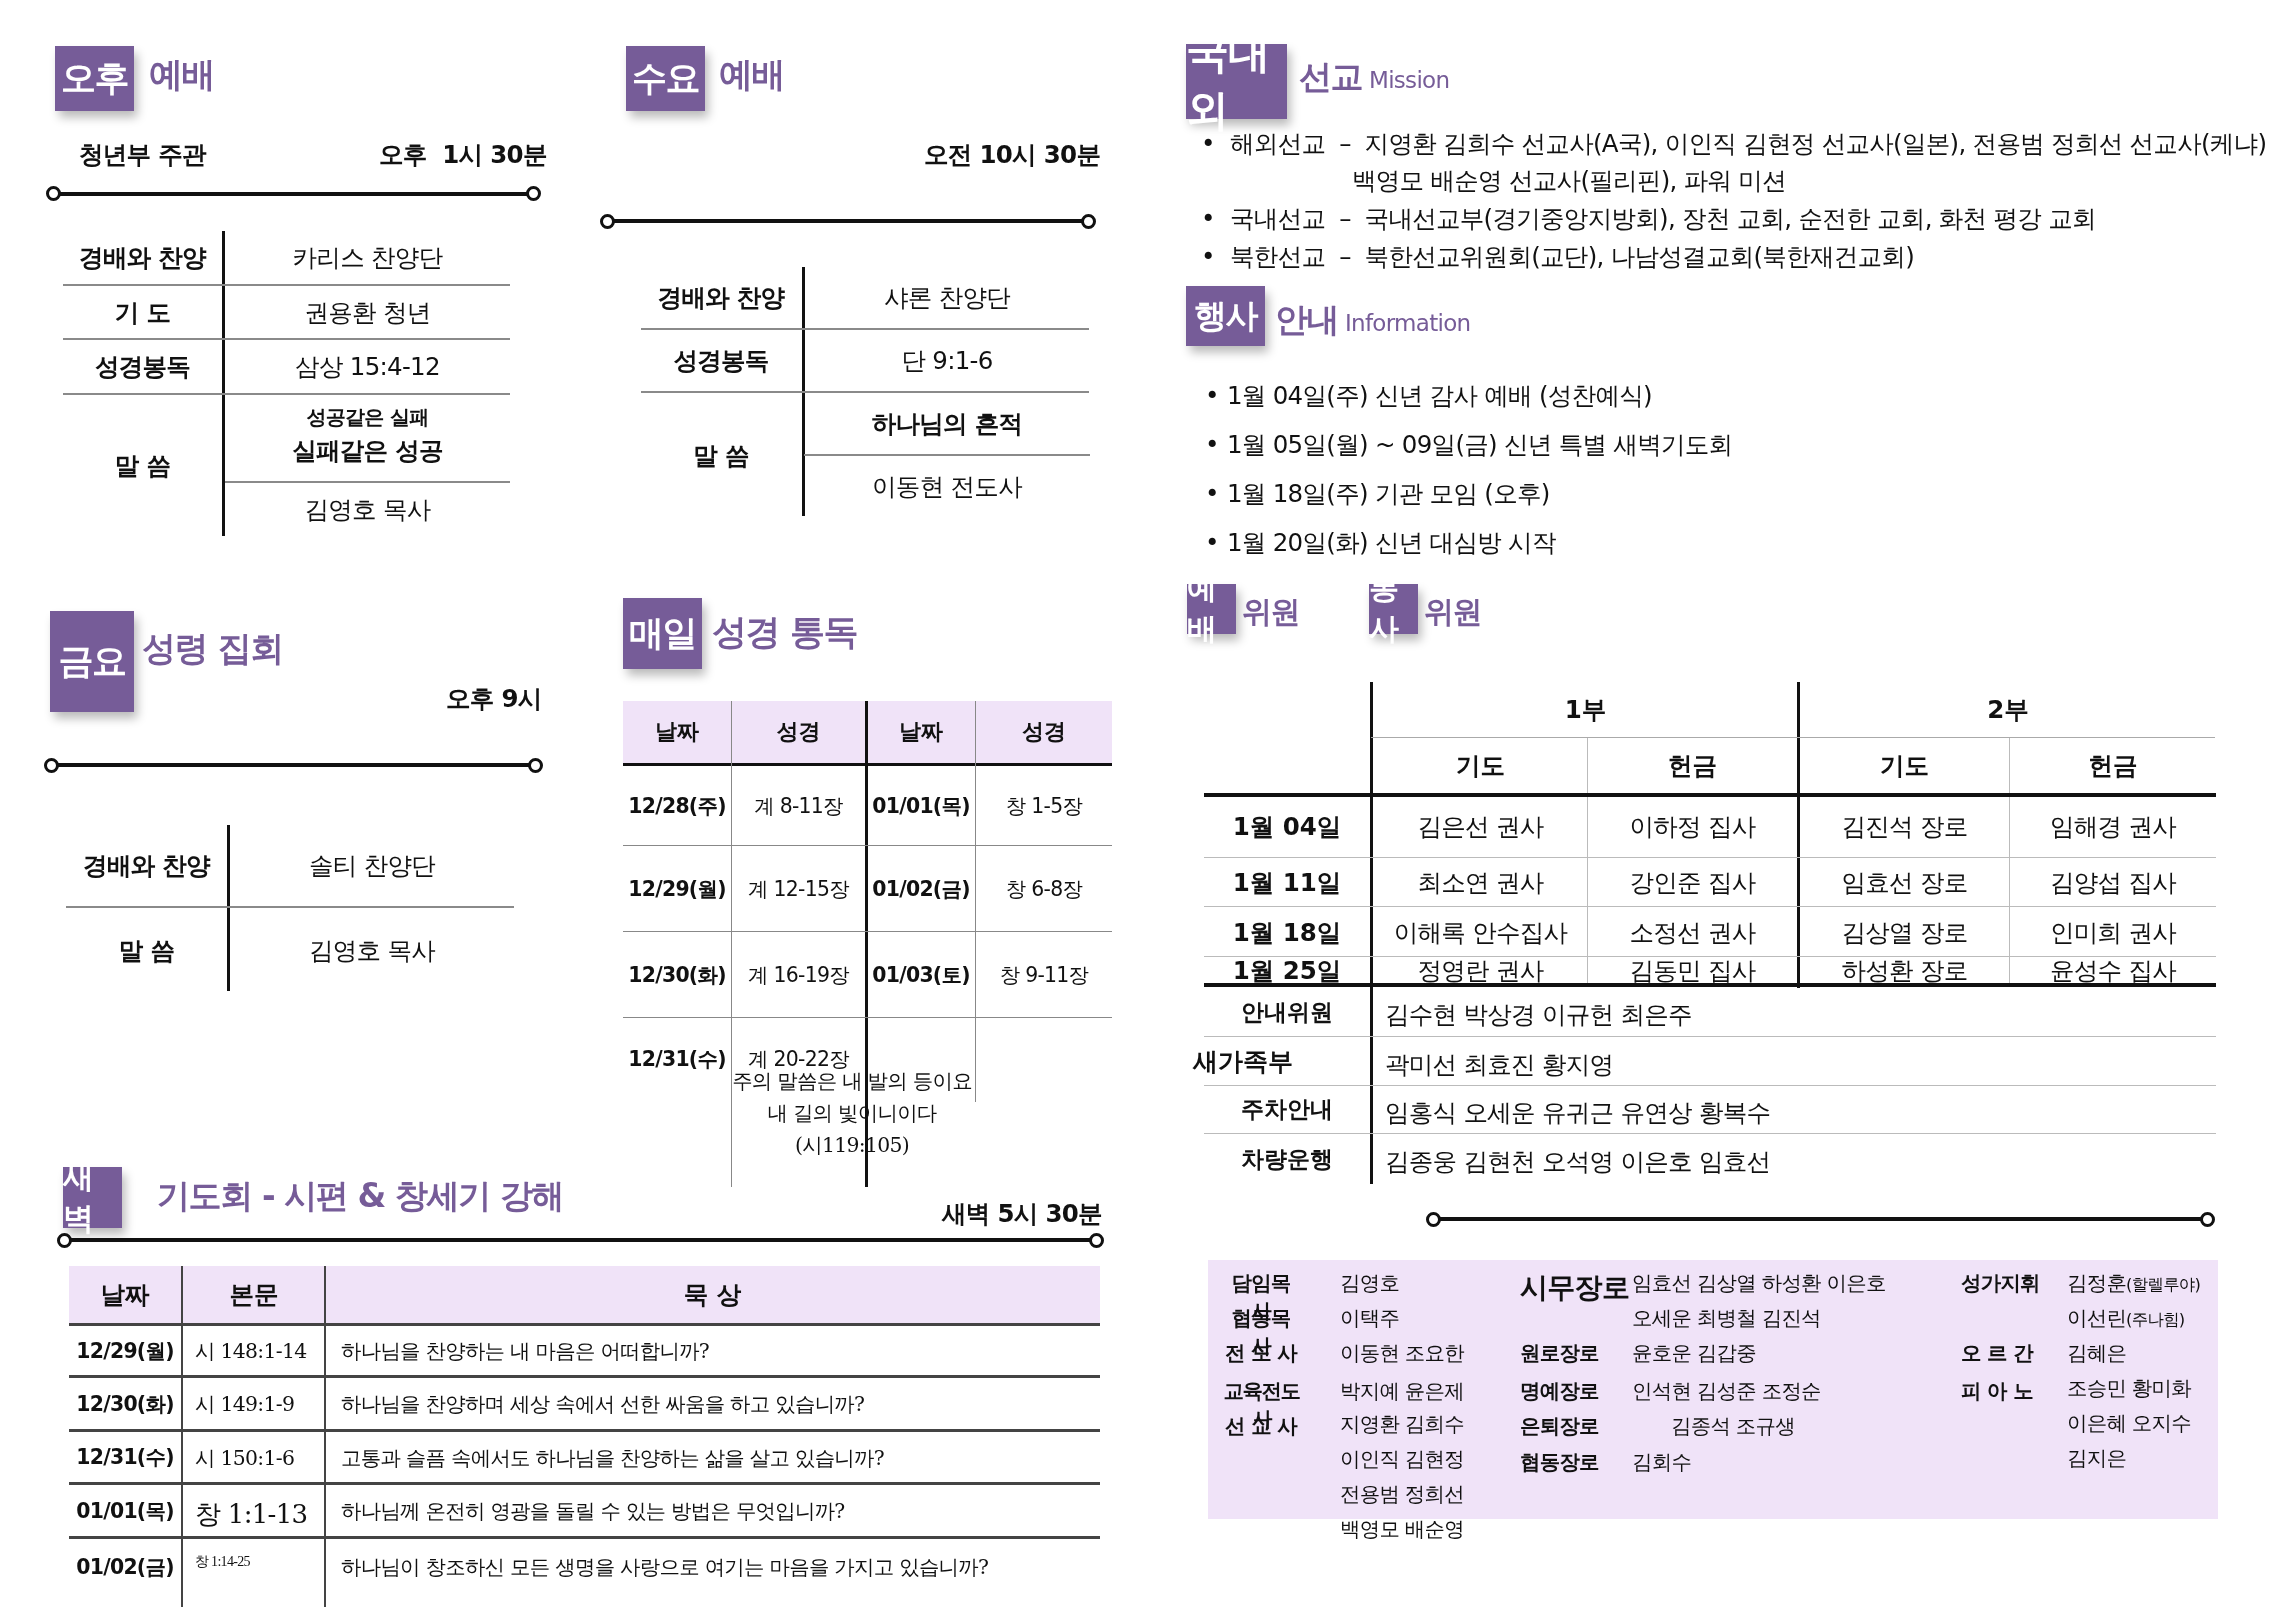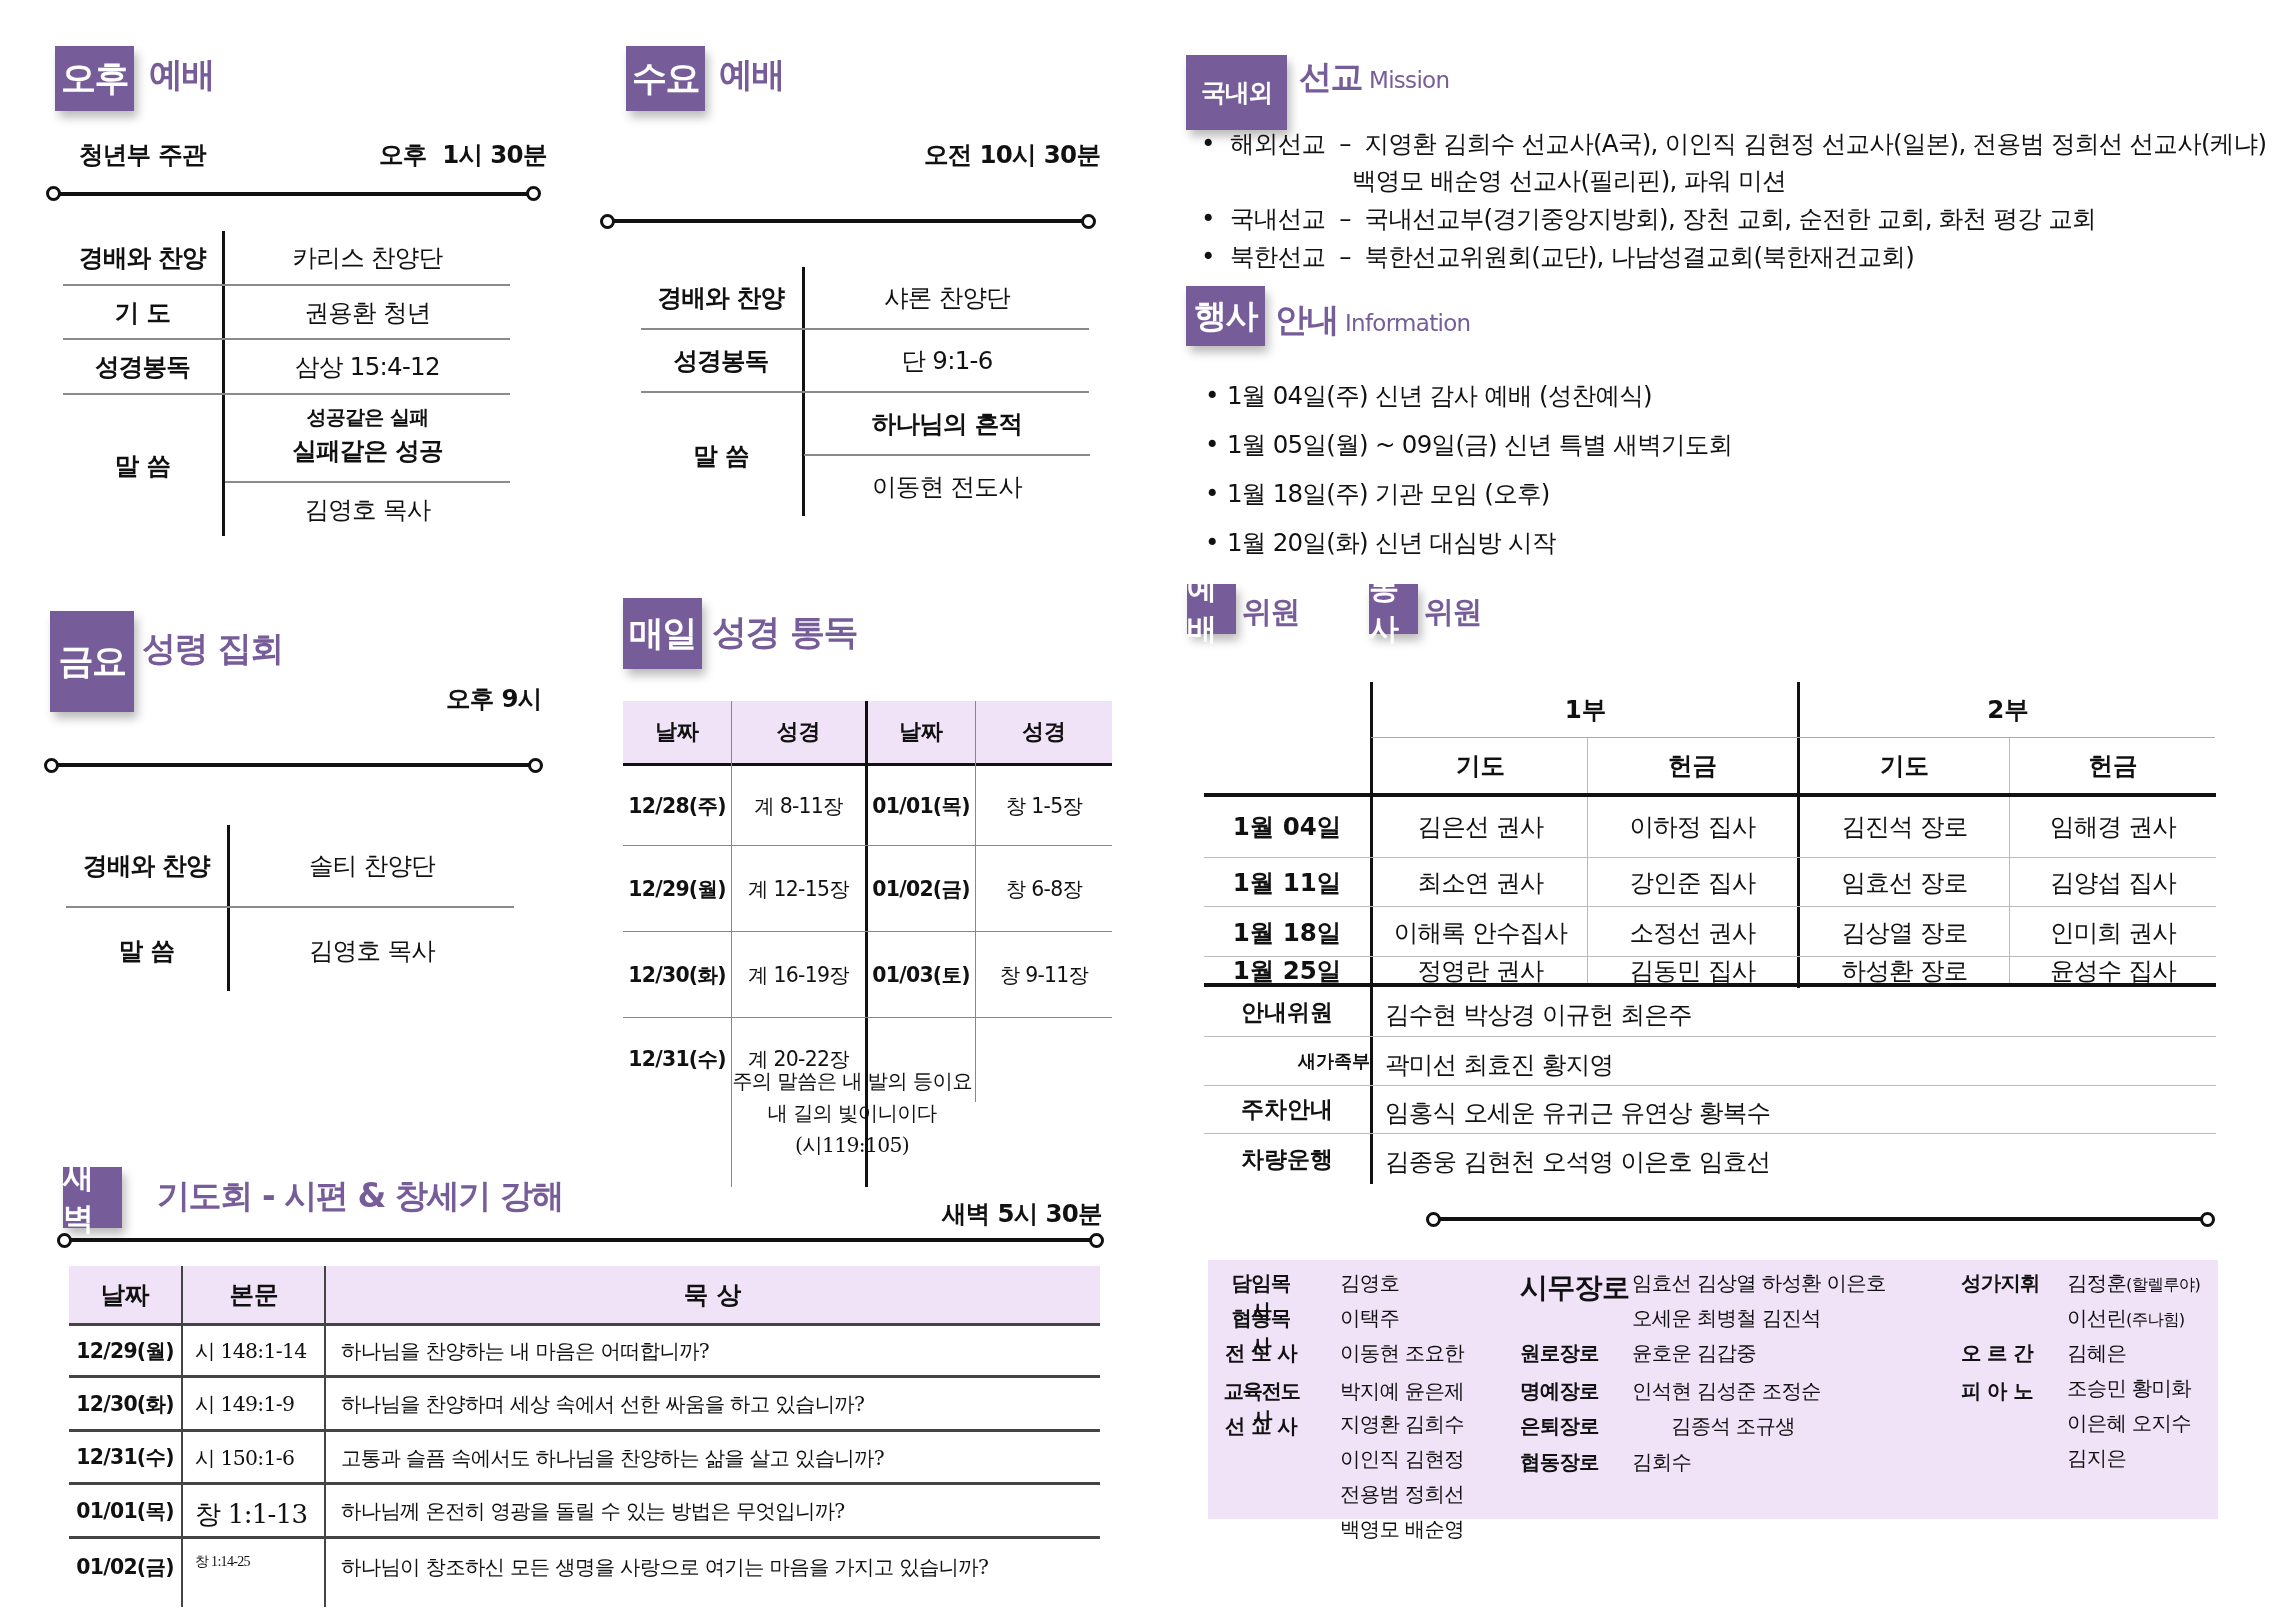--- a/index.html
+++ b/index.html
@@ -194,21 +194,21 @@
     </div>
     <div>
       <div class="cell bold" style="left:69px;top:1539px;width:112px;height:55px;font-size:20.4px;letter-spacing:-0.7px;">01/02(금)</div>
       <div class="abs" style="left:195px;top:1553px;font-family:Liberation Serif, serif;font-size:14px;letter-spacing:-0.7px;">창 1:14-25</div>
       <div class="abs" style="left:341px;top:1553px;font-family:'DejaVu Serif','Liberation Serif',serif;font-size:20.4px;letter-spacing:-0.7px;white-space:nowrap;">하나님이 창조하신 모든 생명을 사랑으로 여기는 마음을 가지고 있습니까?</div>
     </div>
   </div>
 </section>
 
 <section>
-  <div class="tag" style="left:1186px;top:44px;width:101px;height:75px;font-size:25px;margin-top:11px;">국내외</div>
+  <div class="tag" style="left:1186px;top:44px;width:101px;height:75px;font-size:43px;">국내외</div>
   <div class="title" style="left:1299px;top:55px;font-size:33px;"><span>선교</span><span class="en">Mission</span></div>
 
   <div class="mline bullet" style="left:1201px;top:127px;">
     <span>해외선교</span>
     <span style="margin:0 6.8px;">–</span>
     <span>지영환 김희수 선교사(A국), 이인직 김현정 선교사(일본), 전용범 정희선 선교사(케냐)</span>
   </div>
   <div class="mline" style="left:1352px;top:164px;">백영모 배순영 선교사(필리핀), 파워 미션</div>
   <div class="mline bullet" style="left:1201px;top:202px;">
     <span>국내선교</span>
@@ -289,21 +289,21 @@
       <div class="cell val" style="left:1588px;top:957px;width:209px;height:26.6px;">김동민 집사</div>
       <div class="cell val" style="left:1800px;top:957px;width:209px;height:26.6px;">하성환 장로</div>
       <div class="cell val" style="left:2010px;top:957px;width:206px;height:26.6px;">윤성수 집사</div>
     </div>
 
     <div>
       <div class="cell bold" style="left:1204px;top:988px;width:166px;height:48px;font-size:23px;">안내위원</div>
       <div class="abs val" style="left:1385px;top:998px;white-space:nowrap;">김수현 박상경 이규헌 최은주</div>
     </div>
     <div>
-      <div class="cell bold" style="left:1251px;top:1037px;width:166px;height:48px;font-size:18px;">새가족부</div>
+      <div class="cell bold" style="left:1160px;top:1037px;width:166px;height:48px;font-size:25px;">새가족부</div>
       <div class="abs val" style="left:1385px;top:1048px;white-space:nowrap;">곽미선 최효진 황지영</div>
     </div>
     <div>
       <div class="cell bold" style="left:1204px;top:1086px;width:166px;height:47px;font-size:23px;">주차안내</div>
       <div class="abs val" style="left:1385px;top:1096px;white-space:nowrap;">임홍식 오세운 유귀근 유연상 황복수</div>
     </div>
     <div>
       <div class="cell bold" style="left:1204px;top:1135px;width:166px;height:48px;font-size:23px;">차량운행</div>
       <div class="abs val" style="left:1385px;top:1145px;white-space:nowrap;">김종웅 김현천 오석영 이은호 임효선</div>
     </div>

